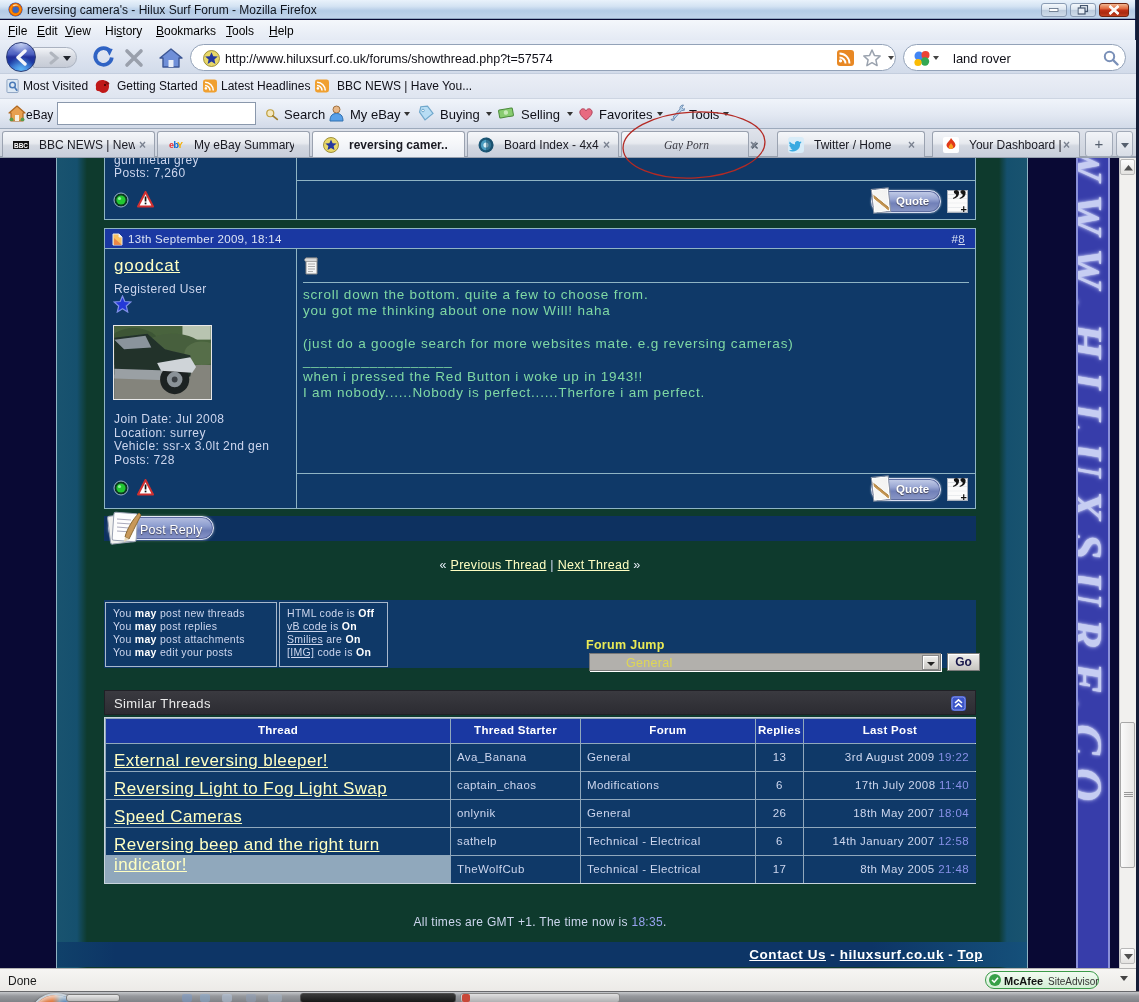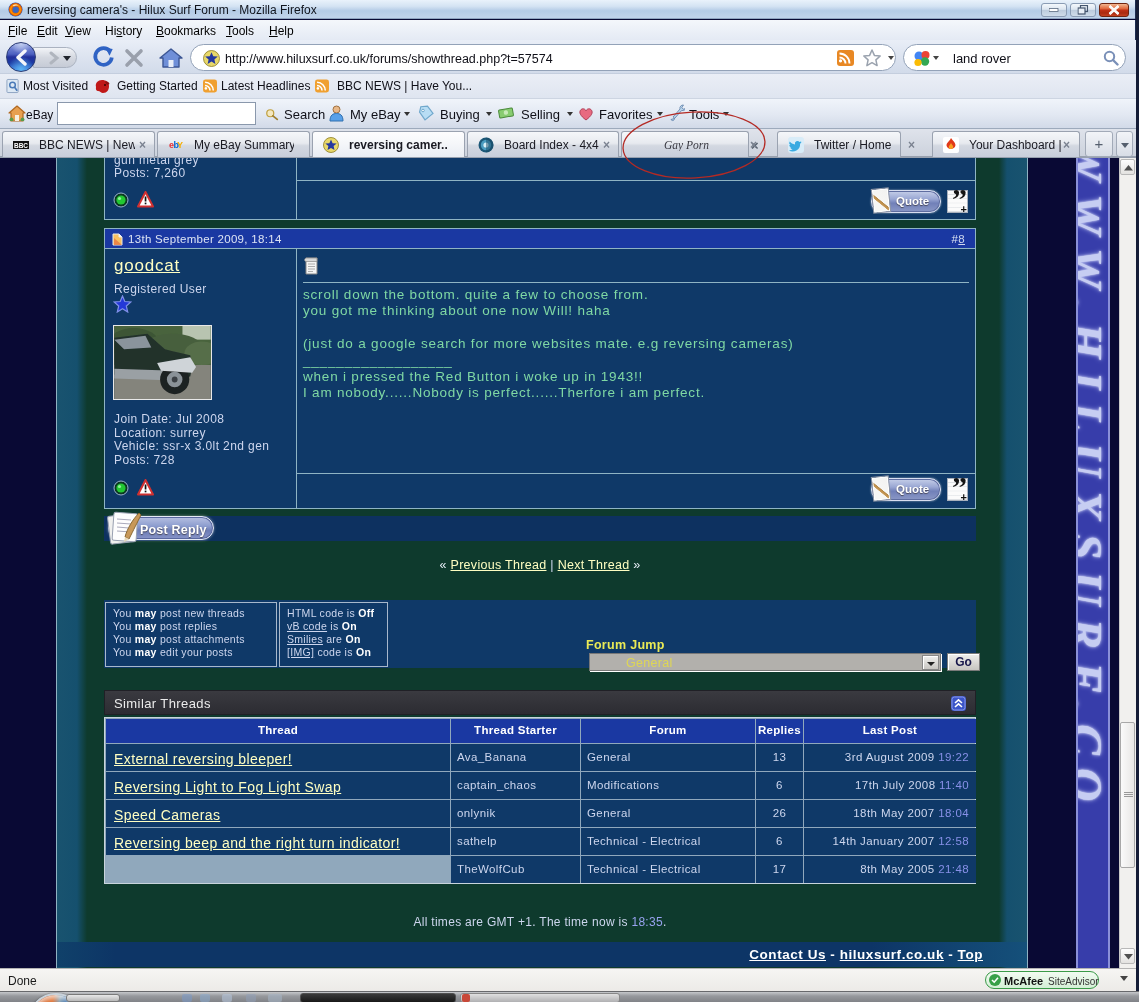--- a/index.html
+++ b/index.html
@@ -69,21 +69,21 @@
 .mqbtn::after{content:"\201D";font-family:"Liberation Serif",serif;font-size:30px;font-weight:bold;color:#151515;position:absolute;left:4px;top:-9px}.mqbtn::before{content:"+";position:absolute;right:0px;bottom:-3px;font-size:11px;font-weight:bold;color:#101010}
 #postreply{position:absolute;left:108px;top:358px;width:106px;height:24px;border-radius:12px;background:linear-gradient(180deg,#b6c0e2 0%,#8e9ecf 40%,#6c7cb5 62%,#8894c8 100%);border:1px solid #e4e9f6;box-shadow:0 0 3px rgba(255,255,255,.45),inset 0 0 0 1px #5a68a0}
 .rulebox{position:absolute;top:444px;height:65px;border:1px solid #a8b8cc;font-size:10.5px;letter-spacing:.3px;line-height:13px;color:#cdd6ee;padding:4px 0 0 7px}
 .rulebox b{color:#fff}
 #fjselect{position:absolute;left:589px;top:495px;width:352px;height:18px;background:#b2b0ac;border:1px solid #787878;box-shadow:1px 1px 0 #fff;font-size:12.5px;letter-spacing:.3px}
 #fjgo{position:absolute;left:947px;top:495px;width:33px;height:18px;background:linear-gradient(180deg,#efefed,#c6c4c0);border:1px solid #7a7a7a;box-shadow:inset 1px 1px 0 #fff;font-size:12px;color:#16164a;text-align:center;line-height:16px;font-weight:bold}
 #simtable{position:absolute;left:104px;top:559px;width:872px;height:167px;background:#90a8bc;border:1px solid #c8d4dc}
 .shead{position:absolute;top:1px;height:24px;background:#1a38a2;color:#fff;font-weight:bold;font-size:11.5px;letter-spacing:.3px;text-align:center}
 .shead span{position:relative;top:5px}
 .srow{position:absolute;height:27px;background:#0f3968;font-size:11.5px;letter-spacing:.4px;color:#cdd6ee}
-.srow a.ylink{font-size:14px}
+.srow a.ylink{font-size:17px}
 .tm{color:#8890e8}
 </style>
 
 <div id="titlebar">
  <svg style="position:absolute;left:8px;top:2px" width="15" height="15" viewBox="0 0 16 16">
       <circle cx="8" cy="8" r="7.5" fill="#2456b0"></circle>
       <path d="M8 1a7 7 0 1 1-6.2 3.8C3.4 2 5.6 1 8 1z" fill="#e66000"></path>
       <path d="M8 2.2a5.8 5.8 0 1 0 5.8 5.8A5.8 5.8 0 0 0 8 2.2zm0 1.4a4.4 4.4 0 1 1-4.4 4.4A4.4 4.4 0 0 1 8 3.6z" fill="#ff9500"></path>
       <circle cx="8.2" cy="8.2" r="3.4" fill="#3a68c0"></circle>
       <path d="M5 3.5c2-1.4 4.8-1 6.2.6-1.8-.6-3.6-.4-5 .6z" fill="#fff" opacity=".7"></path>
@@ -280,21 +280,21 @@
       <circle cx="8" cy="8" r="2.6" fill="#d8eef6"></circle>
       <path d="M8 .5 A7.5 7.5 0 0 1 8 15.5" fill="#174a66" opacity=".5"></path>
     </svg>
     <span class="ttl" style="width:97px">Board Index - 4x4 ...</span>
     <span class="cx" style="left:135px">×</span>
   </div>
 <div class="tab" style="left:621px;width:128px">
     <span class="ttl" style="left:42px;top:7px;font-family:'Liberation Serif',serif;font-style:italic;font-size:11.5px;color:#3a3a42">Gay Porn</span>
     <span class="cx" style="left:128px">×</span>
   </div>
-<div class="tab" style="left:777px;width:124px">
+<div class="tab" style="left:777px;width:148px">
     <svg class="fav" viewBox="0 0 16 16">
       <rect width="16" height="16" rx="3" fill="#d8ecf8"></rect>
       <path d="M13 4.5 c-.5.3-1 .4-1.5.5 a2.6 2.6 0 0 0-4.5 2.4 c-2.2-.1-4.1-1.2-5.4-2.8 a2.6 2.6 0 0 0 .8 3.5 c-.4 0-.8-.1-1.2-.3 a2.6 2.6 0 0 0 2.1 2.6 a2.7 2.7 0 0 1-1.2 0 a2.6 2.6 0 0 0 2.5 1.8 a5.3 5.3 0 0 1-3.9 1.1 a7.4 7.4 0 0 0 11.4-6.6 c.5-.4 1-.9 1.3-1.4z" fill="#3aaae1"></path>
     </svg>
     <span class="ttl" style="width:92px">Twitter / Home</span>
     <span class="cx" style="left:130px">×</span>
   </div>
 <div class="tab" style="left:932px;width:148px">
     <svg class="fav" viewBox="0 0 16 16">
       <rect width="16" height="16" rx="2" fill="#fff"></rect>
@@ -397,21 +397,21 @@
 
  <div class="navyband" style="left:104px;top:358px;width:872px;height:25px;background:#0d3160"></div>
  <div id="postreply">
   <svg style="position:absolute;left:-4px;top:-6px" width="38" height="36" viewBox="0 0 38 36">
         <rect x="4" y="4" width="24" height="28" rx="2" fill="#f0f0ee" stroke="#98a0b0" transform="rotate(-7 16 18)"></rect>
         <rect x="8" y="2" width="24" height="28" rx="2" fill="#fdfdfd" stroke="#98a0b0" transform="rotate(4 20 16)"></rect>
         <path d="M12 8 L26 9 M12 12 L26 13 M12 16 L24 17 M12 20 L26 21" stroke="#aab" stroke-width="1"></path>
         <path d="M34 2 C28 8 22 18 20 26 L24 28 C28 20 33 10 36 4 Z" fill="#c89858" stroke="#8a6830"></path>
         <path d="M20 26 L19 31 L24 28Z" fill="#e8d8b8"></path>
       </svg>
-  <span style="position:absolute;left:31px;top:6px;font-size:12.5px;font-weight:bold;color:#fff;letter-spacing:.2px;white-space:nowrap;text-shadow:0 1px 1px #445">Post Reply</span>
+  <span style="position:absolute;left:31px;top:6px;font-size:12.5px;font-weight:normal;color:#fff;letter-spacing:.2px;white-space:nowrap;text-shadow:0 1px 1px #445">Post Reply</span>
  </div>
 
  <div style="position:absolute;left:0;width:1080px;top:400px;text-align:center;font-size:12.5px;letter-spacing:.3px;color:#e8eef8">« <a class="ylink">Previous Thread</a> <span style="color:#cdd6ee">|</span> <a class="ylink">Next Thread</a> »</div>
 
  <div class="navyband" style="left:104px;top:442px;width:872px;height:68px"></div>
  <div class="rulebox" style="left:279px;width:109px">HTML code is <b>Off</b><br><u>vB code</u> is <b>On</b><br><u>Smilies</u> are <b>On</b><br><u>[IMG]</u> code is <b>On</b></div>
  <div class="rulebox" style="left:105px;width:172px">You <b>may</b> post new threads<br>You <b>may</b> post replies<br>You <b>may</b> post attachments<br>You <b>may</b> edit your posts</div>
  <div style="position:absolute;left:586px;top:480px;font-size:12.5px;font-weight:bold;color:#eaea55;letter-spacing:.3px">Forum Jump</div>
  <div id="fjselect">
       <span style="position:absolute;left:36px;top:2px;color:#ded655">General</span>

